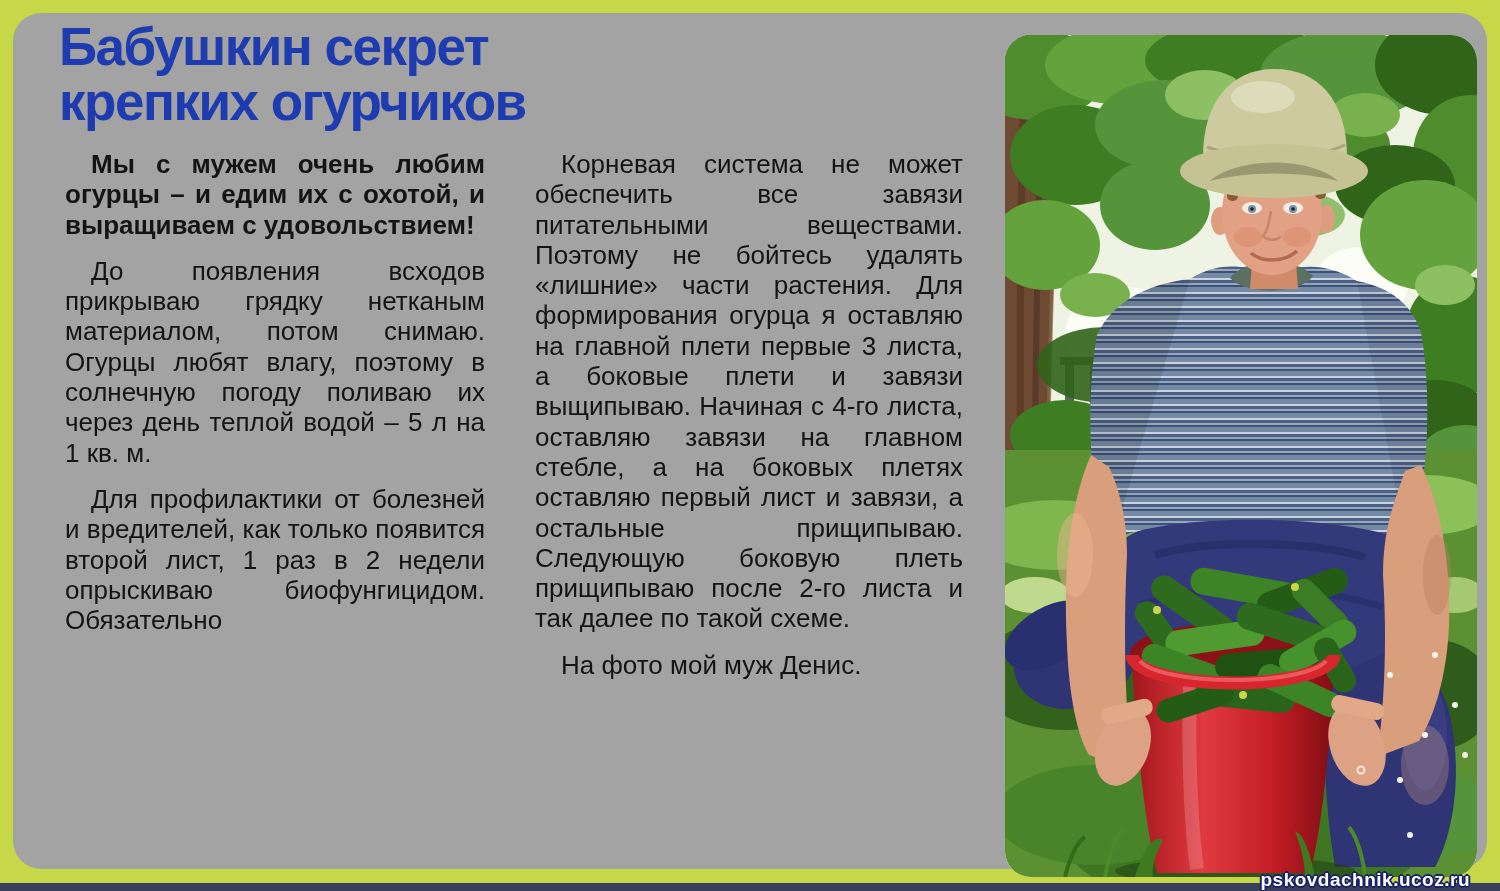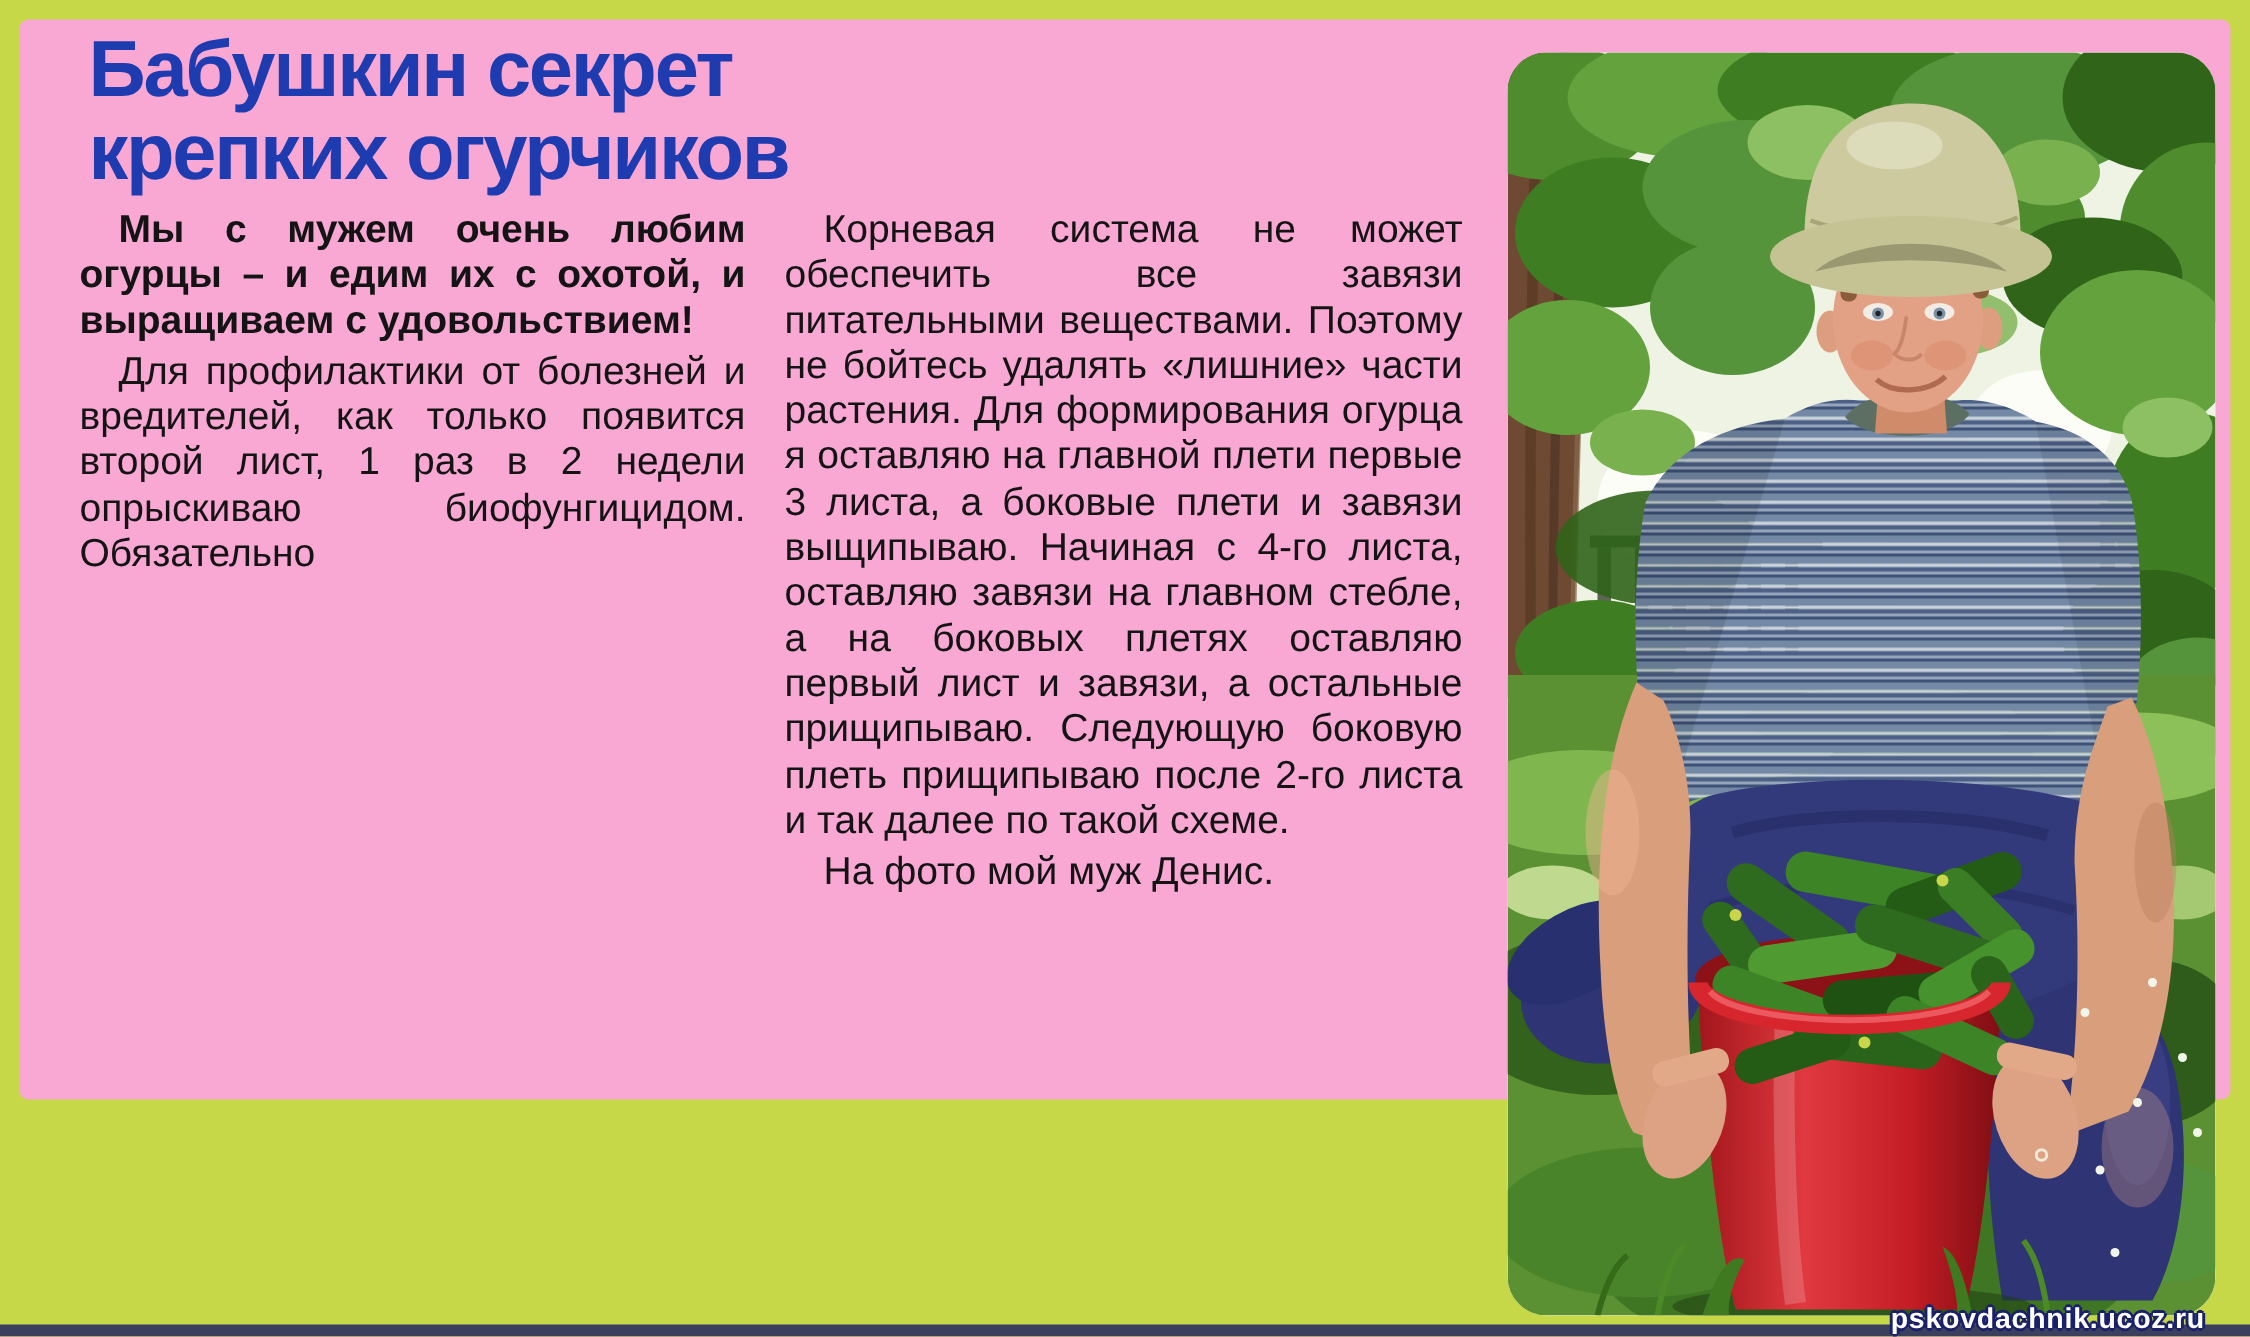--- a/index.html
+++ b/index.html
@@ -2,36 +2,36 @@
 <html><head>
 <meta charset="utf-8">
 <style>
   html,body{margin:0;padding:0;}
   body{
     width:1500px;height:891px;position:relative;overflow:hidden;
     background:#c6d748;
     font-family:"Liberation Sans", sans-serif;
   }
   .content{
-    position:absolute;left:13px;top:13px;width:1474px;height:720px;
-    background:#f9a8d4;border-radius:6px;
+    position:absolute;left:13px;top:13px;width:1474px;height:856px;
+    background:#a3a3a3;border-radius:28px;
   }
   .title{
     position:absolute;left:46px;top:6px;margin:0;
     font-size:53px;line-height:55px;font-weight:bold;letter-spacing:-1.5px;
     color:#1e3cb0;
   }
   .title span{display:block;}
   .col{
     position:absolute;top:120px;font-size:26px;line-height:30.3px;
     color:#141414;text-align:justify;
   }
   .col1{left:36px;width:452px;}
   .col2{left:506px;width:460px;}
-  .col p{margin:4px;padding:0;}
+  .col p{margin:16px;padding:0;}
   .para{text-indent:26px;}
   .noindent{text-indent:0;}
   .intro{font-weight:bold;text-indent:26px;}
   .photo{
     position:absolute;left:992px;top:22px;width:472px;height:842px;
     border-radius:26px;overflow:hidden;background:#eef3e4;
   }
   .photo svg{display:block;}
   .bottom-bar{
     position:absolute;left:0;bottom:0;width:1500px;height:8px;
@@ -50,20 +50,21 @@
 
 <div class="content">
 
   <h1 class="title">
     <span>Бабушкин секрет</span>
     <span>крепких огурчиков</span>
   </h1>
 
   <div class="col col1">
     <p class="intro">Мы с мужем очень любим огурцы – и едим их с охотой, и выращиваем с удовольствием!</p>
+    <p class="para">До появления всходов прикрываю грядку нетканым материалом, потом снимаю. Огурцы любят влагу, поэтому в солнечную погоду поливаю их через день теплой водой – 5 л на 1 кв. м.</p>
     <p class="para">Для профилактики от болезней и вредителей, как только появится второй лист, 1 раз в 2 недели опрыскиваю биофунгицидом. Обязательно</p>
   </div>
 
   <div class="col col2">
     <p class="para">Корневая система не может обеспечить все завязи питательными веществами. Поэтому не бойтесь удалять «лишние» части растения. Для формирования огурца я оставляю на главной плети первые 3 листа, а боковые плети и завязи выщипываю. Начиная с 4-го листа, оставляю завязи на главном стебле, а на боковых плетях оставляю первый лист и завязи, а остальные прищипываю. Следующую боковую плеть прищипываю после 2-го листа и так далее по такой схеме.</p>
     <p class="para">На фото мой муж Денис.</p>
 
   </div>
 
   <div class="photo">

